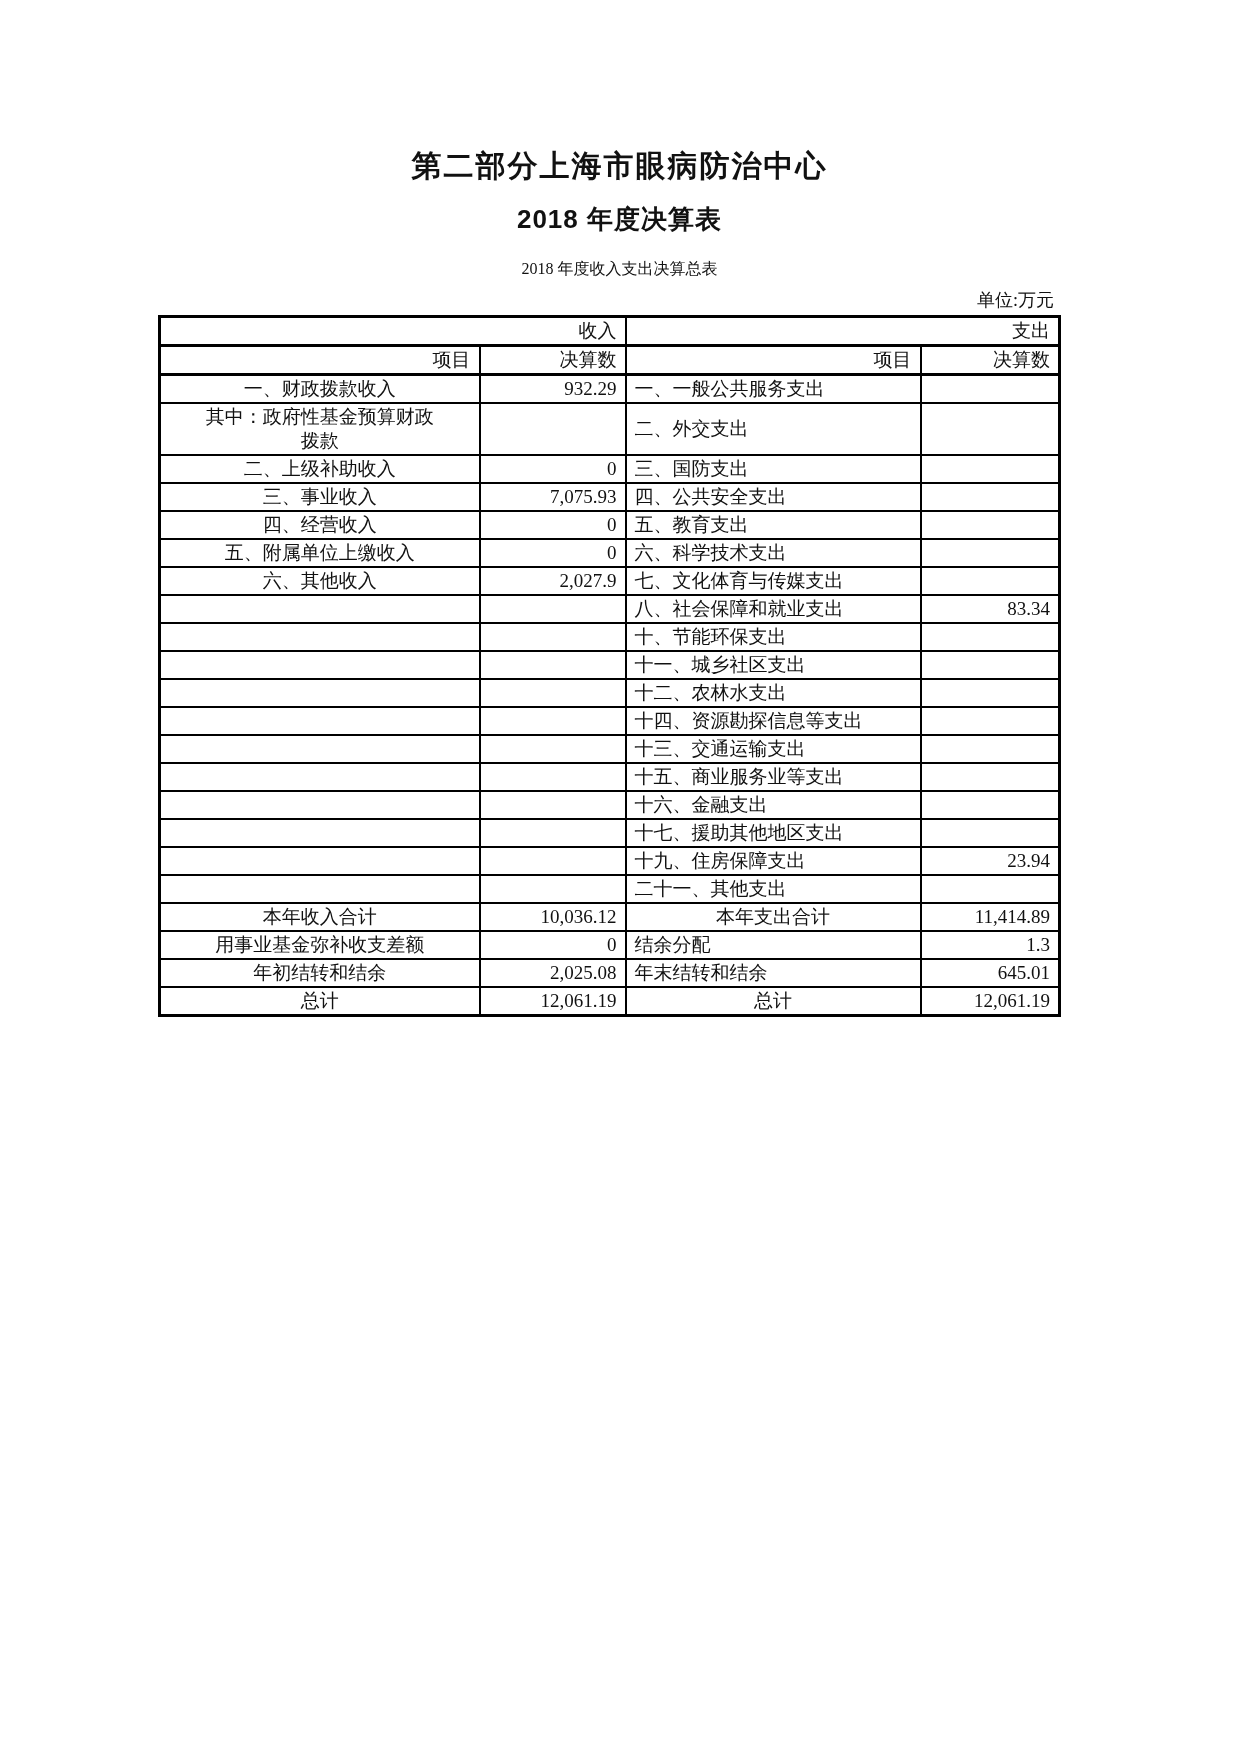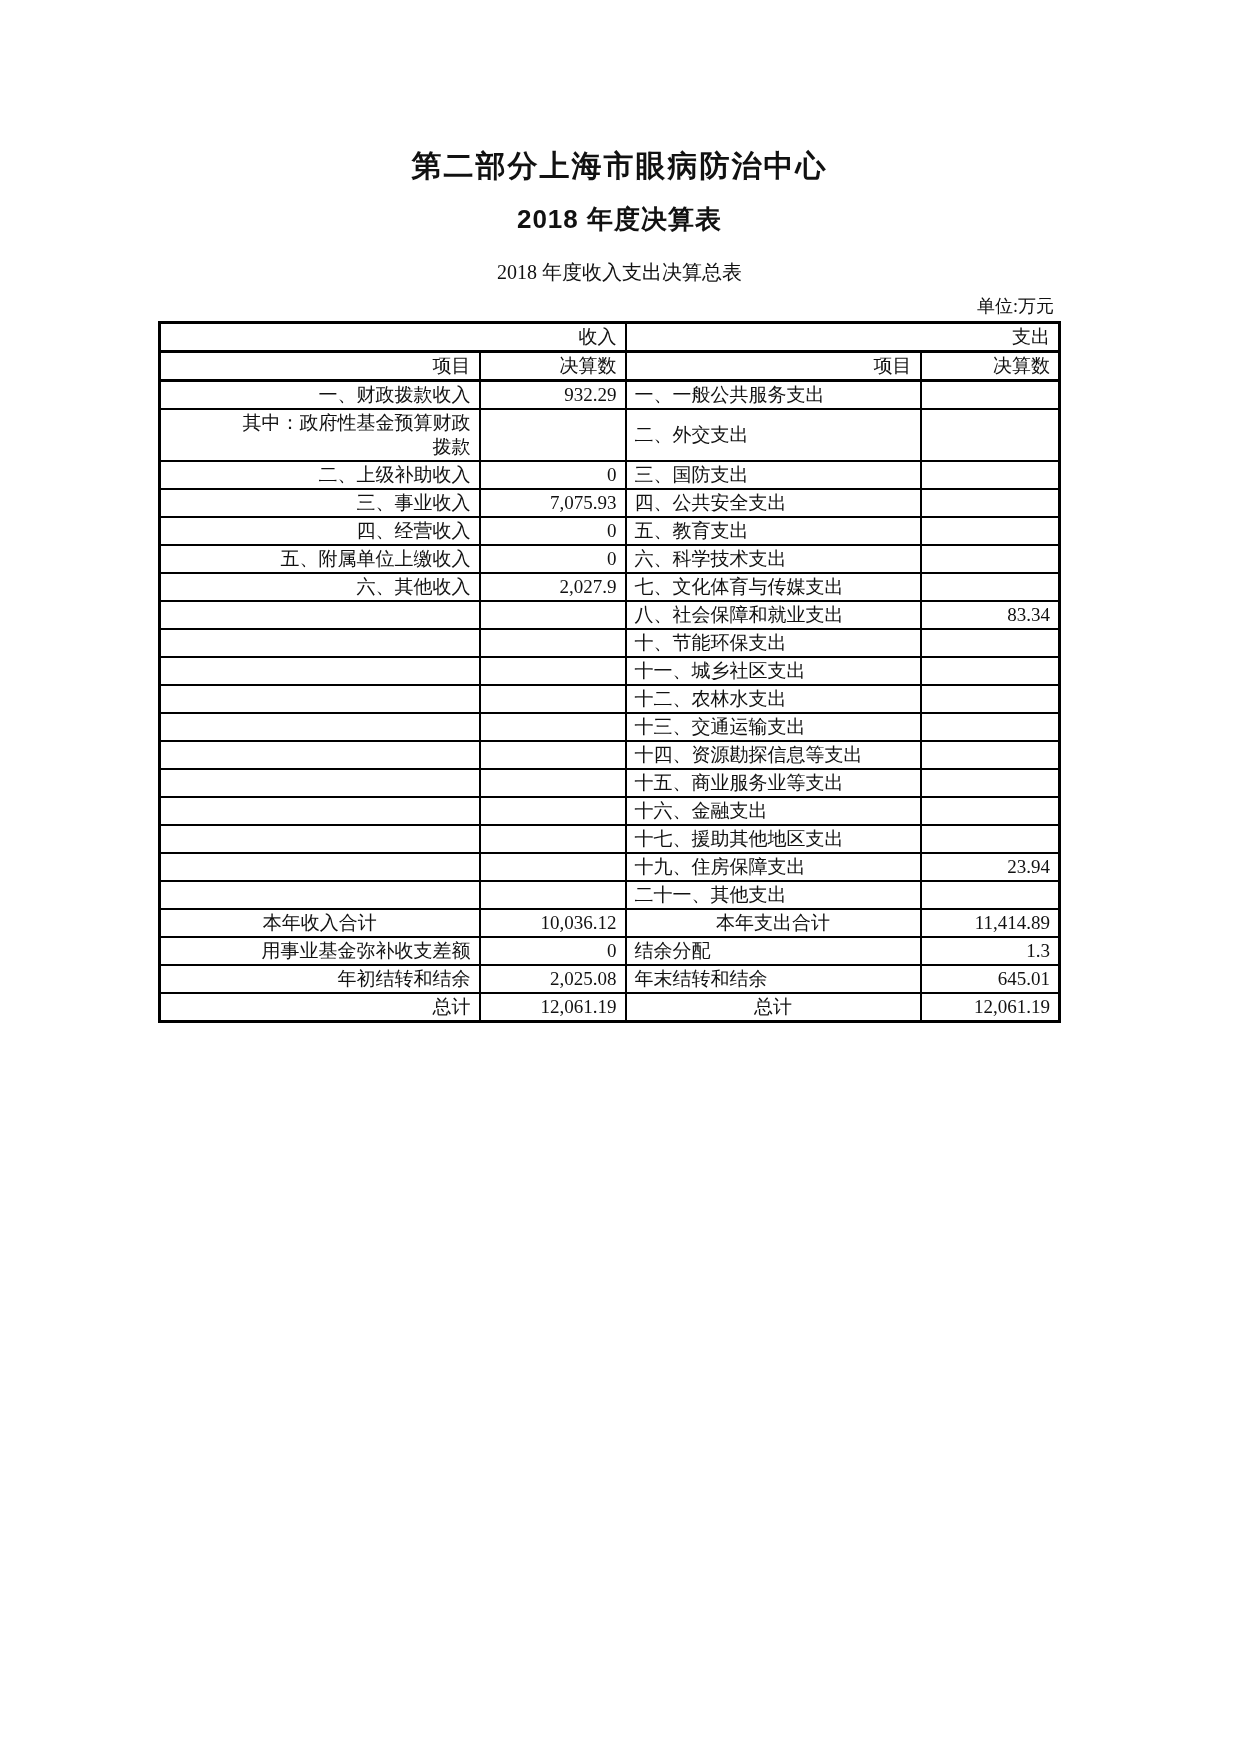--- a/index.html
+++ b/index.html
@@ -23,21 +23,21 @@
     margin-top: 15px;
     text-align: center;
     font-family: "Liberation Sans", "DejaVu Sans", sans-serif;
     font-weight: bold;
     font-size: 26px;
     letter-spacing: 1px;
   }
   .table-title {
     margin-top: 22px;
     text-align: center;
-    font-size: 20px;
+    font-size: 16px;
     font-weight: normal;
   }
 
   .table-wrap { width: 900px; margin: 8px 0 0 158px; }
   .unit-note {
     text-align: right;
     font-size: 18px;
     padding-right: 4px;
     margin-bottom: 3px;
   }
@@ -55,21 +55,21 @@
     height: 25px;
     padding: 1px 8px;
     font-weight: normal;
     vertical-align: middle;
     overflow: hidden;
   }
   thead th { text-align: right; }
   thead tr.group-row th { border-bottom-width: 3px; }
   thead tr.colhead-row th { border-bottom-width: 3px; }
 
-  td.item  { text-align: right; padding-left: 12px; }
+  td.item  { text-align: center; padding-left: 12px; }
   td.eitem { text-align: left; padding-left: 20px; }
   td.val   { text-align: right; padding-right: 10px; }
   td.center { text-align: center; padding-left: 8px; }
   tr.tall td { height: 52px; }
   .wrapnarrow  { display: inline-block; max-width: 242px; vertical-align: middle; }
   .wrapnarrow2 { display: inline-block; max-width: 238px; vertical-align: middle; }
 </style>
 </head>
 <body>
 
@@ -164,27 +164,27 @@
           </tr>
           <tr>
             <td class="item"></td>
             <td class="val"></td>
             <td class="eitem">十二、农林水支出</td>
             <td class="val"></td>
           </tr>
           <tr>
             <td class="item"></td>
             <td class="val"></td>
+            <td class="eitem">十四、资源勘探信息等支出</td>
+            <td class="val"></td>
+          </tr>
+          <tr>
+            <td class="item"></td>
+            <td class="val"></td>
             <td class="eitem">十三、交通运输支出</td>
-            <td class="val"></td>
-          </tr>
-          <tr>
-            <td class="item"></td>
-            <td class="val"></td>
-            <td class="eitem">十四、资源勘探信息等支出</td>
             <td class="val"></td>
           </tr>
           <tr>
             <td class="item"></td>
             <td class="val"></td>
             <td class="eitem">十五、商业服务业等支出</td>
             <td class="val"></td>
           </tr>
           <tr>
             <td class="item"></td>

